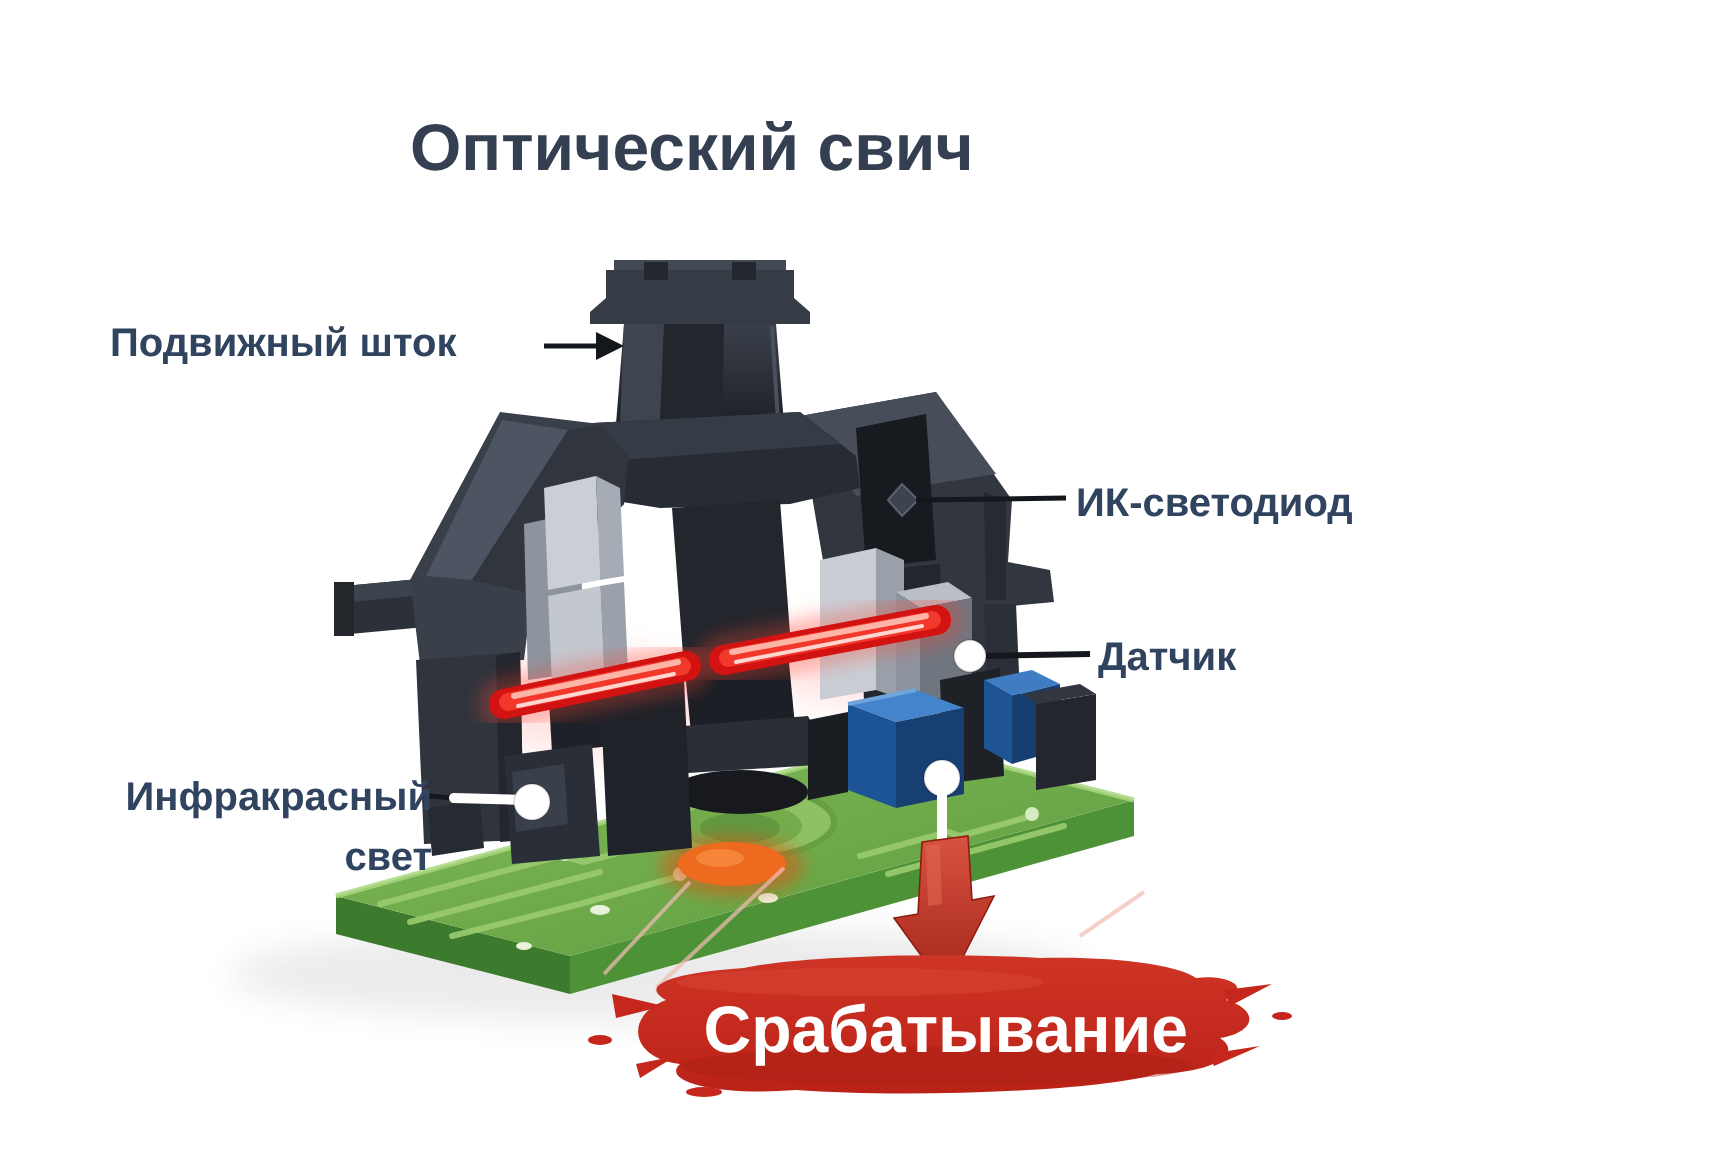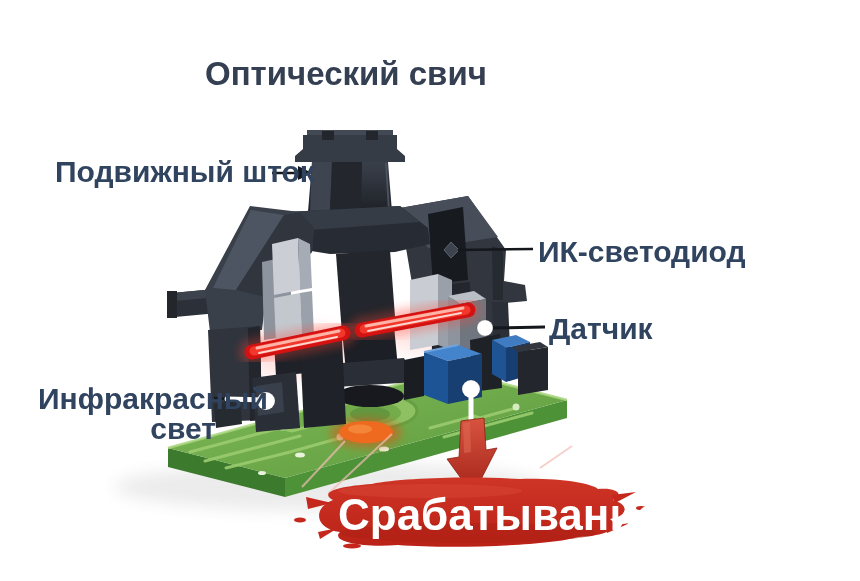--- a/index.html
+++ b/index.html
@@ -1,37 +1,37 @@
 <!DOCTYPE html>
 <html><head>
 <meta charset="utf-8">
 <style>
   html,body{margin:0;padding:0;background:#fff;}
   .stage{
     position:relative;width:860px;height:581px;background:#ffffff;overflow:hidden;
     font-family:"Liberation Sans", sans-serif;
   }
   .lbl{
-    position:absolute;font-weight:700;color:#30435F;font-size:30px;line-height:30px;
+    position:absolute;font-weight:700;color:#30435F;font-size:20px;line-height:30px;
     white-space:nowrap;
   }
   .title{
     position:absolute;left:193px;top:55px;font-weight:700;font-size:33px;color:#343F52;
     white-space:nowrap;
     margin-left:12px;
   }
   .lbl-stem{left:55px;top:157px;}
   .lbl-irled{left:538px;top:237px;}
   .lbl-sensor{left:549px;top:314px;}
   .lbl-irlight{
     left:38px;top:384px;width:178px;text-align:right;white-space:normal;
   }
   .badge-text{
     position:absolute;left:338px;top:495px;width:256px;text-align:right;
-    font-weight:700;font-size:44px;line-height:40px;color:#ffffff;white-space:nowrap;
+    font-weight:700;font-size:33px;line-height:40px;color:#ffffff;white-space:nowrap;
   }
   svg{position:absolute;left:0;top:0;}
 </style>
 </head>
 <body>
 
 <div class="stage">
 
   <svg width="860" height="581" viewBox="0 0 860 581">
     <defs>

